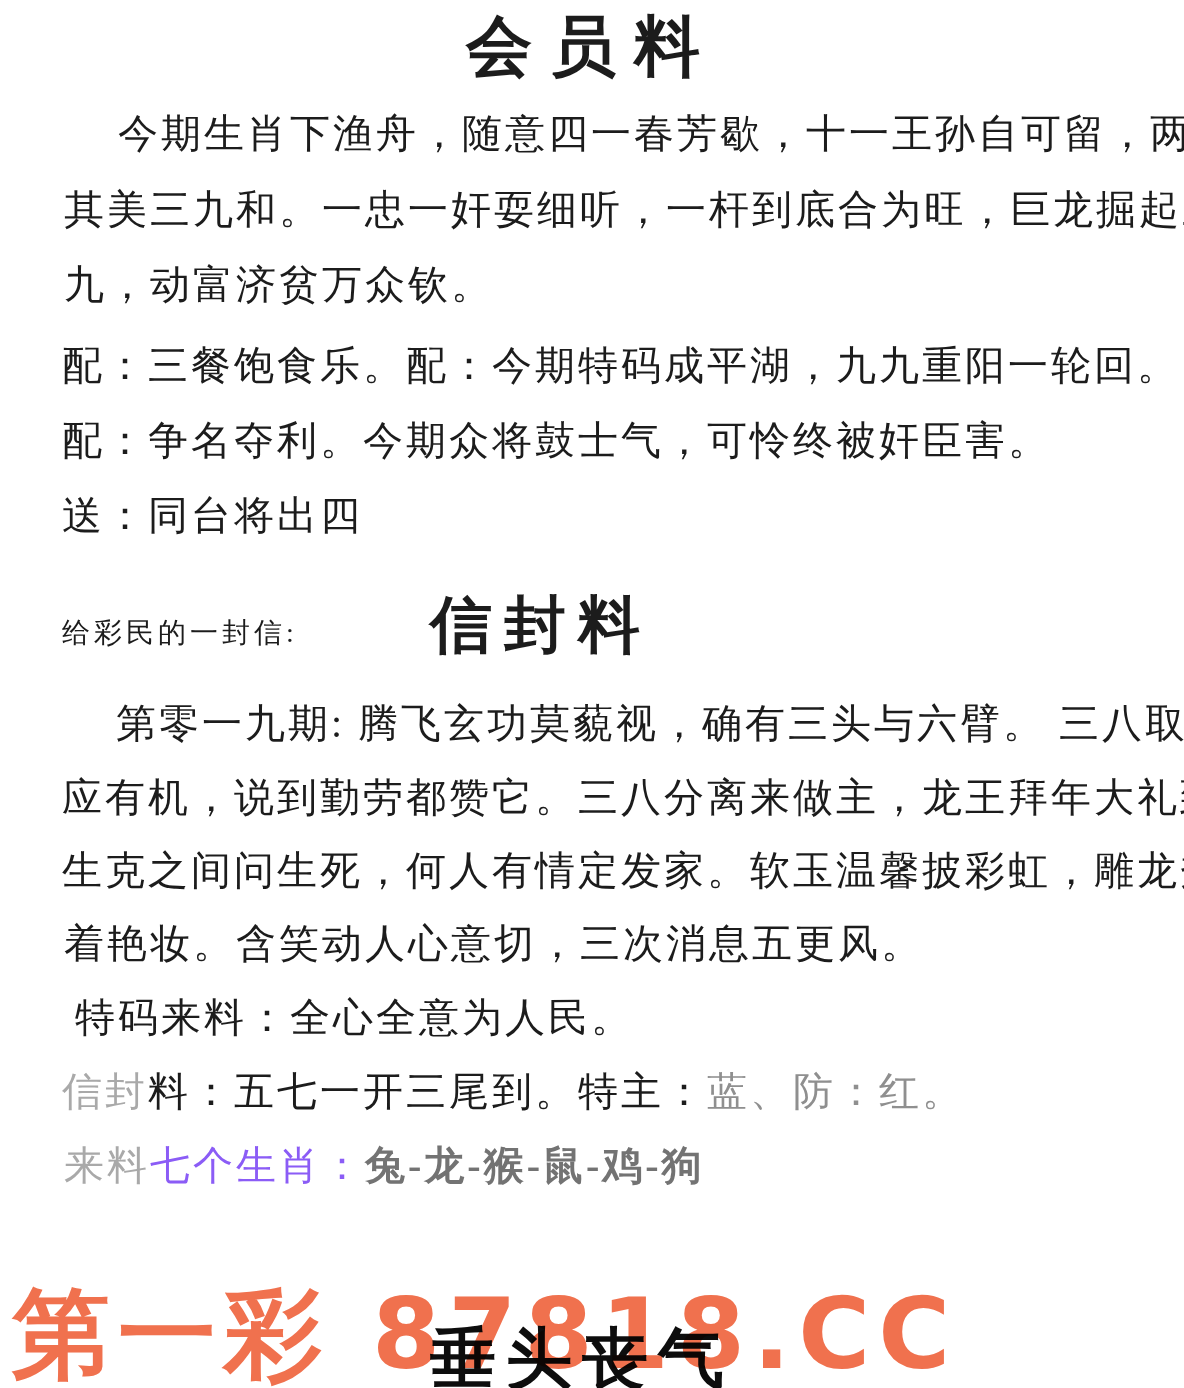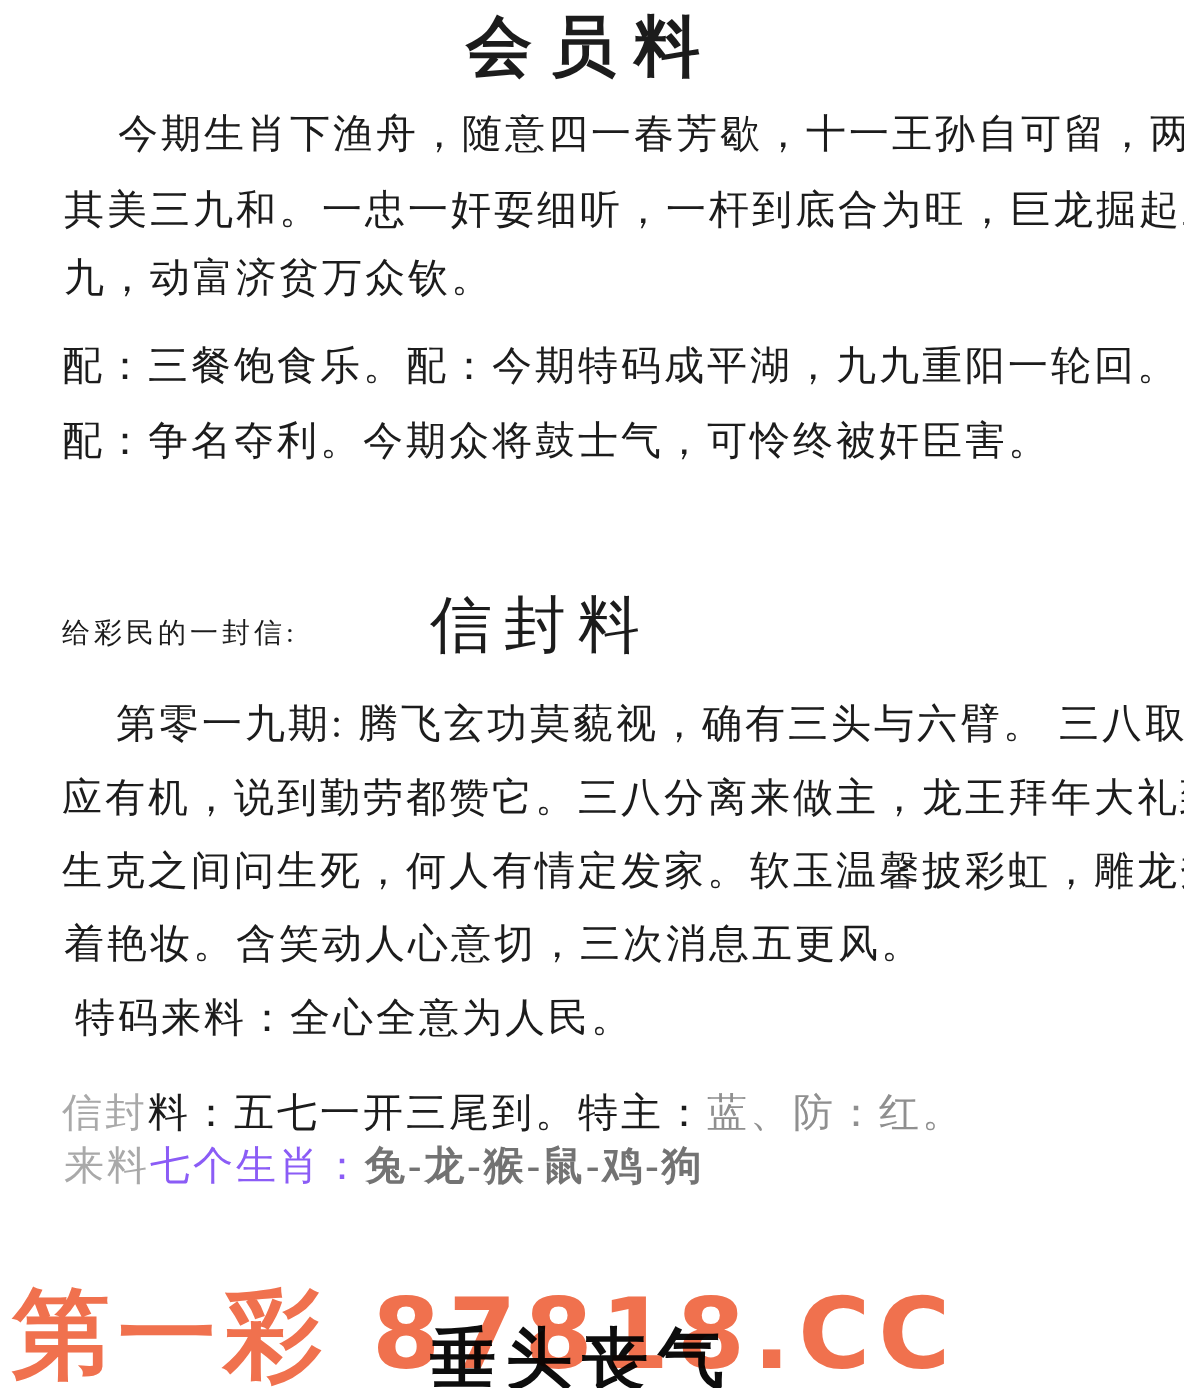--- a/index.html
+++ b/index.html
@@ -28,21 +28,21 @@
     font-size: 66px;
     font-weight: bold;
     letter-spacing: 18px;
     white-space: nowrap;
   }
   .title-envelope {
     position: absolute;
     top: 583px;
     left: 430px;
     font-size: 62px;
-    font-weight: normal;
+    font-weight: bold;
     letter-spacing: 12px;
     white-space: nowrap;
   }
   .intro-label {
     position: absolute;
     top: 614px;
     left: 62px;
     font-size: 28px;
     letter-spacing: 4px;
     white-space: nowrap;
@@ -78,36 +78,37 @@
 </style>
 </head>
 <body>
 
 <div class="page">
 
   <div class="title-main">会员料</div>
 
   <div class="line" style="top:110px; left:118px;">今期生肖下渔舟，随意四一春芳歇，十一王孙自可留，两全</div>
   <div class="line" style="top:186px; left:64px;">其美三九和。一忠一奸耍细听，一杆到底合为旺，巨龙掘起三一</div>
-  <div class="line" style="top:254px; left:64px;text-align:center;">九，动富济贫万众钦。</div>
+  <div class="line" style="top:261px; left:64px;text-align:center;">九，动富济贫万众钦。</div>
 
   <div class="line" style="top:342px; left:62px;">配：三餐饱食乐。配：今期特码成平湖，九九重阳一轮回。</div>
   <div class="line" style="top:417px; left:62px;">配：争名夺利。今期众将鼓士气，可怜终被奸臣害。</div>
+  <div class="line" style="top:492px; left:62px;">送：同台将出四</div>
 
   <div class="intro-label">给彩民的一封信:</div>
   <div class="title-envelope">信封料</div>
 
   <div class="line" style="top:700px; left:116px;">第零一九期: 腾飞玄功莫藐视，确有三头与六臂。 三八取一</div>
   <div class="line" style="top:774px; left:62px;">应有机，说到勤劳都赞它。三八分离来做主，龙王拜年大礼到</div>
   <div class="line" style="top:847px; left:62px;">生克之间问生死，何人有情定发家。软玉温馨披彩虹，雕龙秀虎</div>
   <div class="line" style="top:920px; left:64px;">着艳妆。含笑动人心意切，三次消息五更风。</div>
 
   <div class="line" style="top:994px; left:62px;margin-left:13px;">特码来料：全心全意为人民。</div>
 
-  <div class="line" style="top:1068px; left:62px;margin-top:21px;">
+  <div class="line" style="top:1068px; left:62px;">
     <span class="faded">信封</span><span>料：</span><span>五七一开三尾到。特主：</span><span class="light">蓝、防：红。</span>
   </div>
 
   <div class="line" style="top:1142px; left:64px;">
     <span class="faded">来料</span><span class="mid">七个生肖：</span><span class="bold">兔-龙-猴-鼠-鸡-狗</span>
   </div>
 
 
   <div class="watermark" style="color:#f0714e;">第一彩 87818.CC</div>
 

